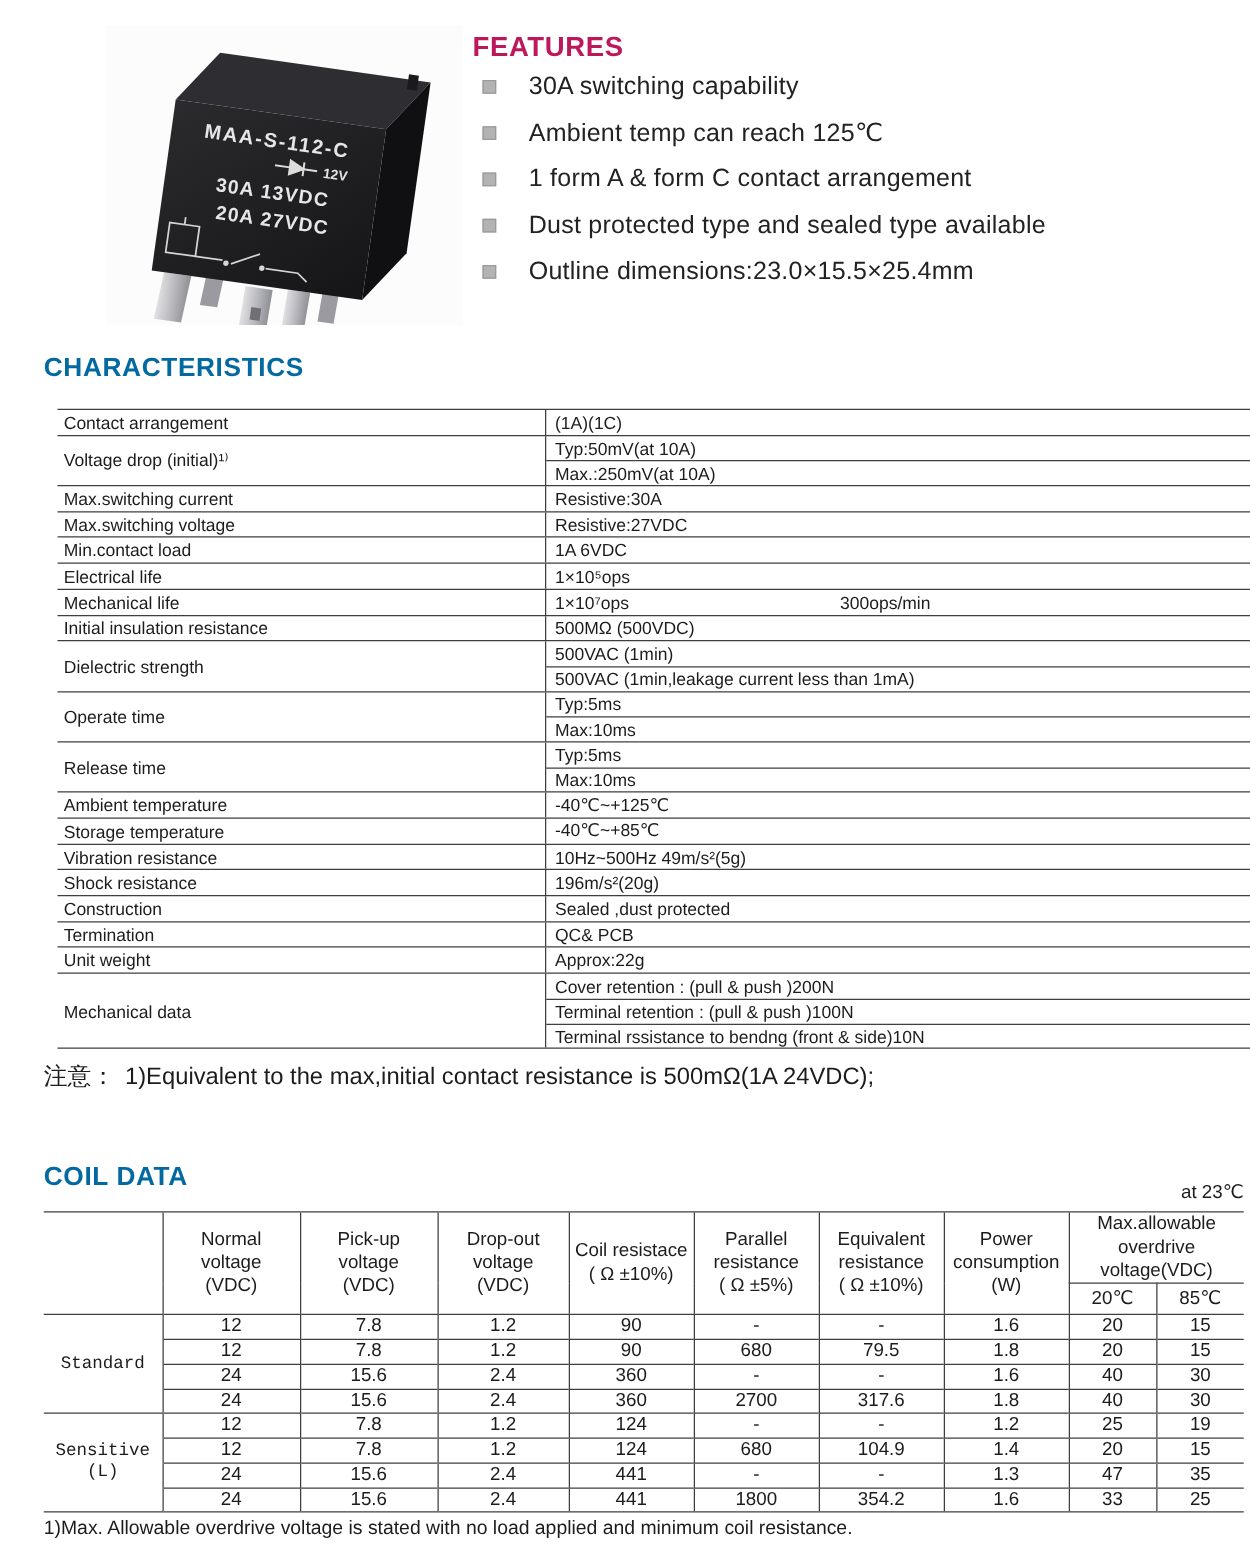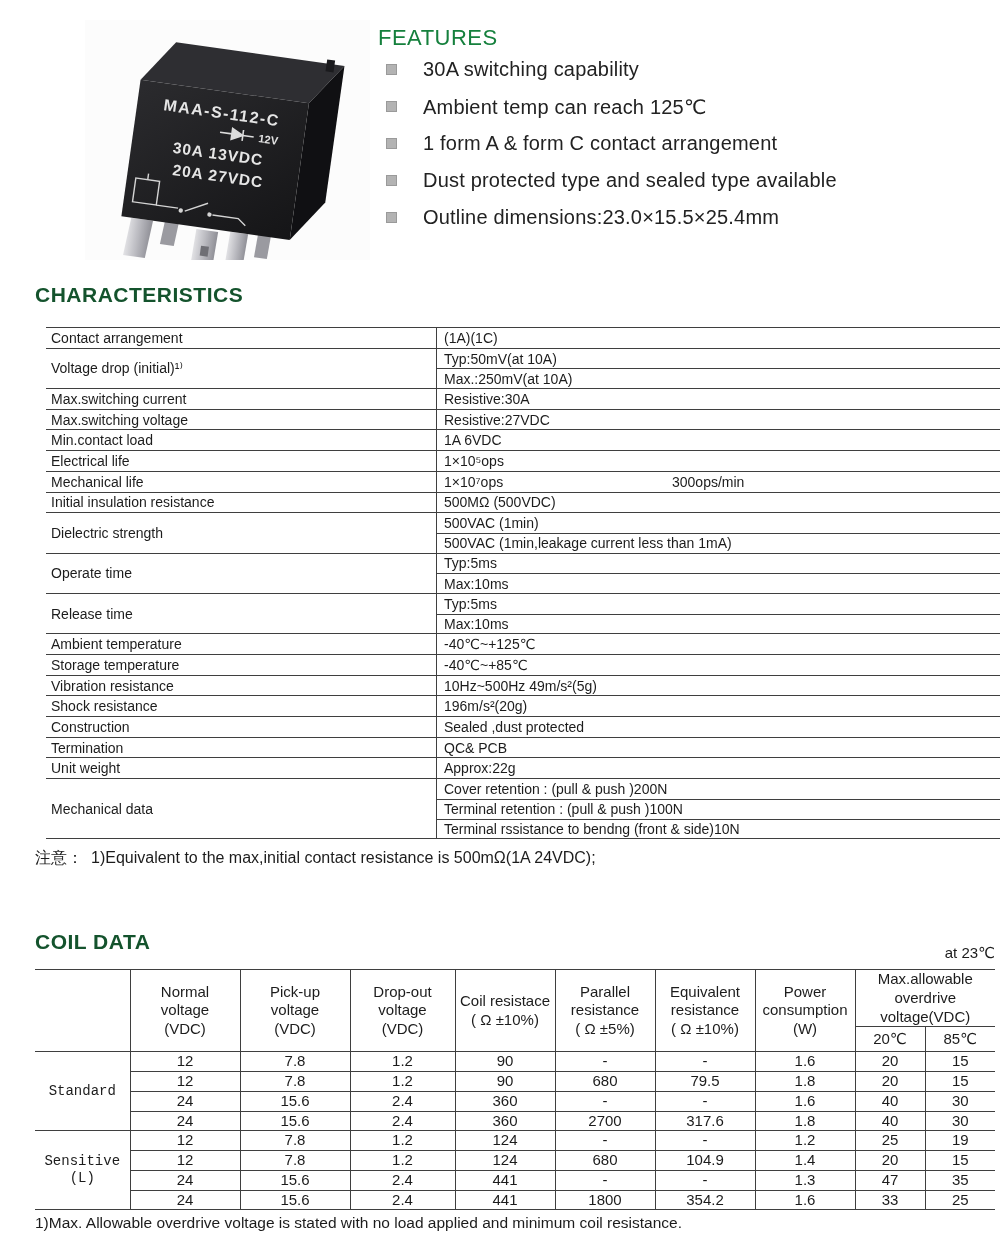--- a/index.html
+++ b/index.html
@@ -9,39 +9,39 @@
   }
   *{margin:0;padding:0;box-sizing:border-box;}
   body{background:#fff;font-family:"Liberation Sans","DejaVu Sans",sans-serif;color:var(--text);}
   .page{position:relative;width:1000px;height:1240px;background:#ffffff;overflow:hidden;}
 
   
   .photo{position:absolute;left:85px;top:20px;width:285px;height:240px;background:#fcfcfc;}
 
   
   .features{position:absolute;left:378px;top:25px;width:600px;}
-  .features h1{font-size:22px;font-weight:normal;letter-spacing:.5px;color:#15803d;}
+  .features h1{font-size:22px;font-weight:bold;letter-spacing:.5px;color:#be185d;}
   .feature-list{}
   .feature-item{display:flex;align-items:center;height:37px;}
   .bullet{width:11px;height:11px;background:var(--bullet);border:1px solid #9a9a9a;margin:0 26px 0 8px;flex:0 0 auto;}
   .feature-text{font-size:20px;color:#222;letter-spacing:.2px;}
 
   
-  .sec-head{position:absolute;font-size:21px;font-weight:bold;letter-spacing:.5px;color:#14532d;}
+  .sec-head{position:absolute;font-size:21px;font-weight:bold;letter-spacing:.5px;color:#0369a1;}
 
   
   .char-table{position:absolute;left:46px;top:327px;width:960px;border-bottom:1.4px solid var(--line);font-size:14px;}
   .char-row{display:flex;align-items:stretch;border-top:1.2px solid var(--line);}
   .char-label{width:390px;padding-left:5px;display:flex;align-items:center;}
   .char-values{flex:1;border-left:1.4px solid var(--line);}
   .char-sub{height:19.7px;display:flex;align-items:center;padding-left:7px;position:relative;white-space:nowrap;}
   .char-sub + .char-sub{border-top:1px solid var(--line);}
   .char-extra{position:absolute;left:235px;}
 
-  .note-line{position:absolute;left:35px;top:848px;font-size:16px;white-space:nowrap;}
+  .note-line{position:absolute;left:35px;top:848px;font-size:19px;white-space:nowrap;}
   .note-line .prefix{margin-right:8px;}
 
   
   .coil-cond{position:absolute;left:35px;top:944px;width:960px;text-align:right;font-size:15px;}
   .coil-table{position:absolute;left:35px;top:969px;border-collapse:collapse;table-layout:fixed;width:960px;}
   .coil-table th,.coil-table td{font-weight:normal;font-size:15px;text-align:center;vertical-align:middle;white-space:pre-line;line-height:1.25;}
   .coil-table thead th{height:48px;}
   .coil-table thead tr.subhead th{height:25px;}
   .coil-table th.top{border-top:1.4px solid var(--line);}
   .coil-table .v{border-left:1px solid var(--line);}

